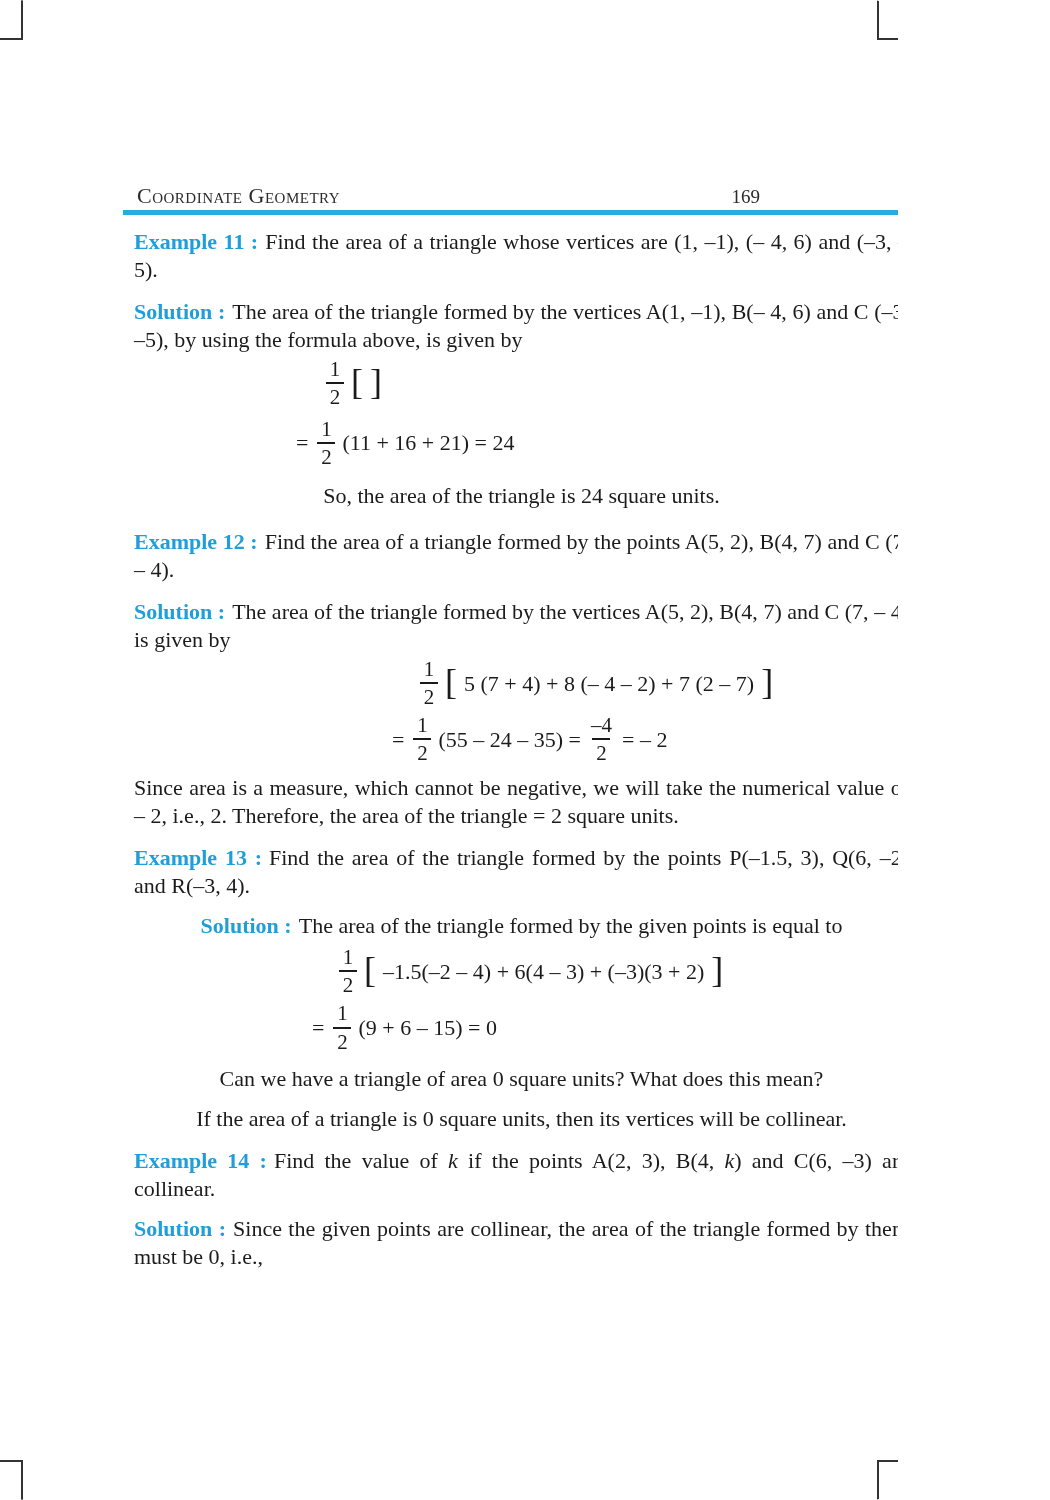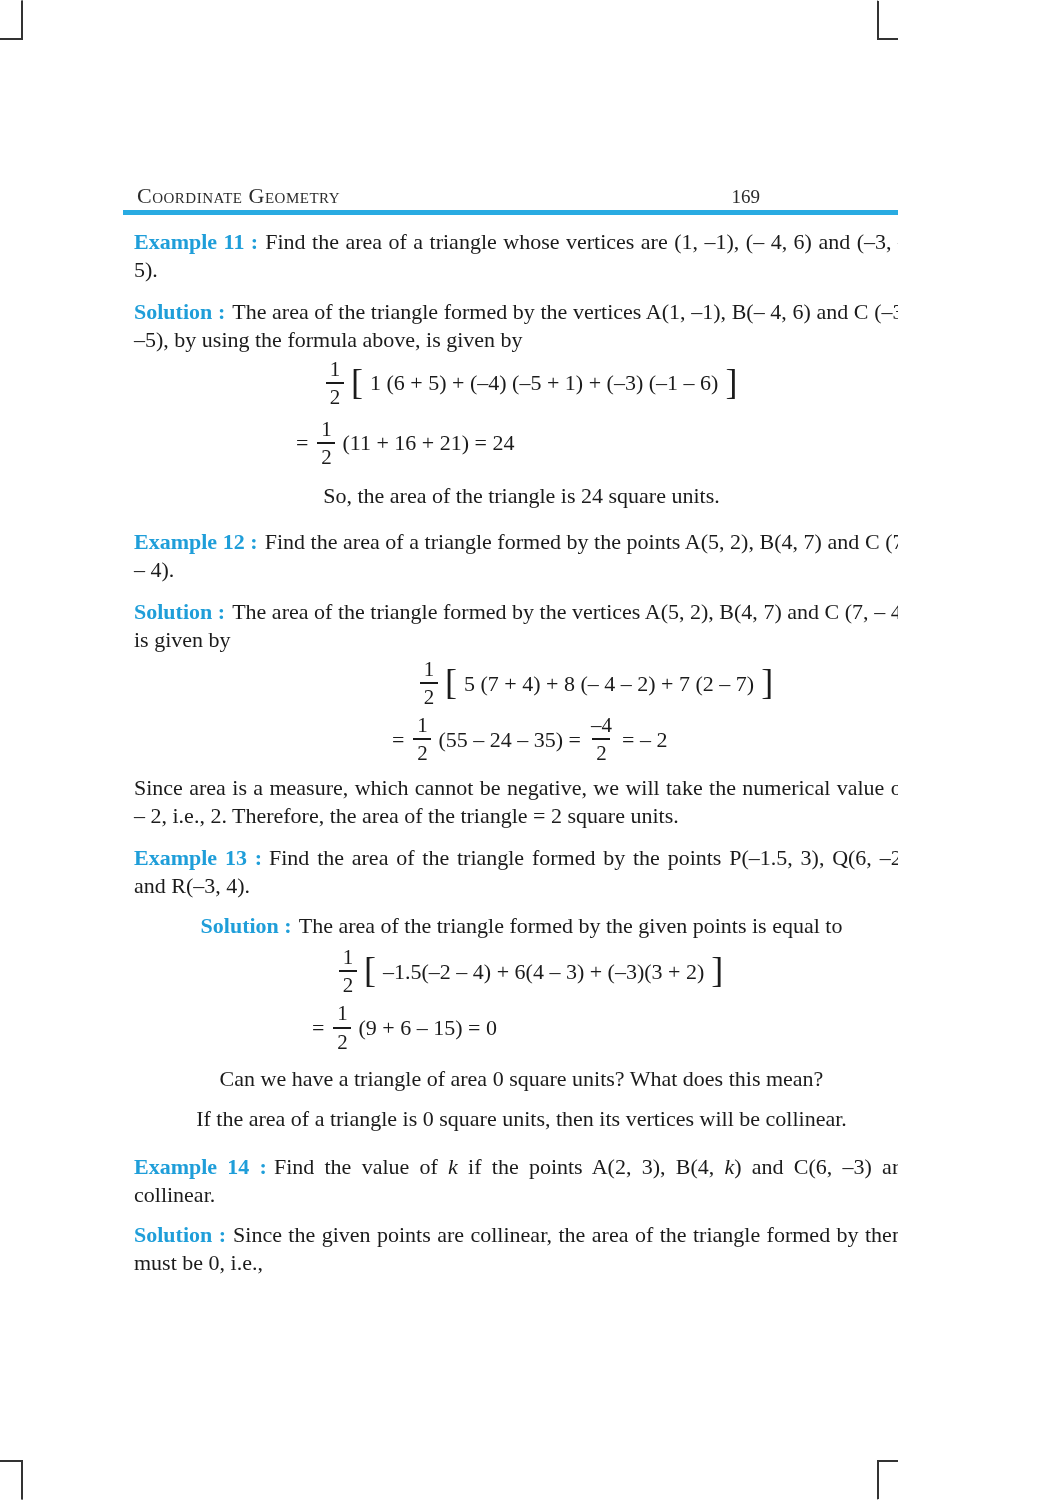--- a/index.html
+++ b/index.html
@@ -48,21 +48,21 @@
     position:absolute;top:228px;left:134px;width:775px;
     font-size:22px;line-height:28px;
   }
   .para{margin:0 0 14px 0;text-align:justify;}
   .para.single{text-align:center;}
   .label{color:var(--accent);font-weight:bold;margin-right:7px;}
   .it{font-style:italic;}
   .mb4{margin-bottom:4px;}
   .mb6{margin-bottom:6px;}
   .mb12{margin-bottom:12px;}
-  .mb16{margin-bottom:20px;}
+  .mb16{margin-bottom:14px;}
   .mb18{margin-bottom:18px;}
 
   
   .math{
     display:flex;align-items:center;gap:7px;
     margin:4px 0 10px 0;
     font-size:22px;line-height:1.15;
   }
   .frac{
     display:inline-flex;flex-direction:column;align-items:center;
@@ -102,21 +102,20 @@
     </p>
     <p class="para mb4">
       <span class="label">Solution :</span><span>The area of the triangle formed by the vertices A(1, –1), B(– 4, 6) and C (–3, –5), by using the formula above, is given by</span>
     </p>
     <div class="math eq11a">
       <span class="frac">
           <span class="num">1</span>
           <span class="den">2</span>
         </span>
       <span class="brk">[</span>
-      <span>1 (6 + 5) + (–4) (–5 + 1) + (–3) (–1 – 6)</span>
       <span class="brk">]</span>
     </div>
     <div class="math eq11b">
       <span class="sign">=</span>
       <span class="frac">
           <span class="num">1</span>
           <span class="den">2</span>
         </span>
       <span>(11 + 16 + 21)  = 24</span>
     </div>

